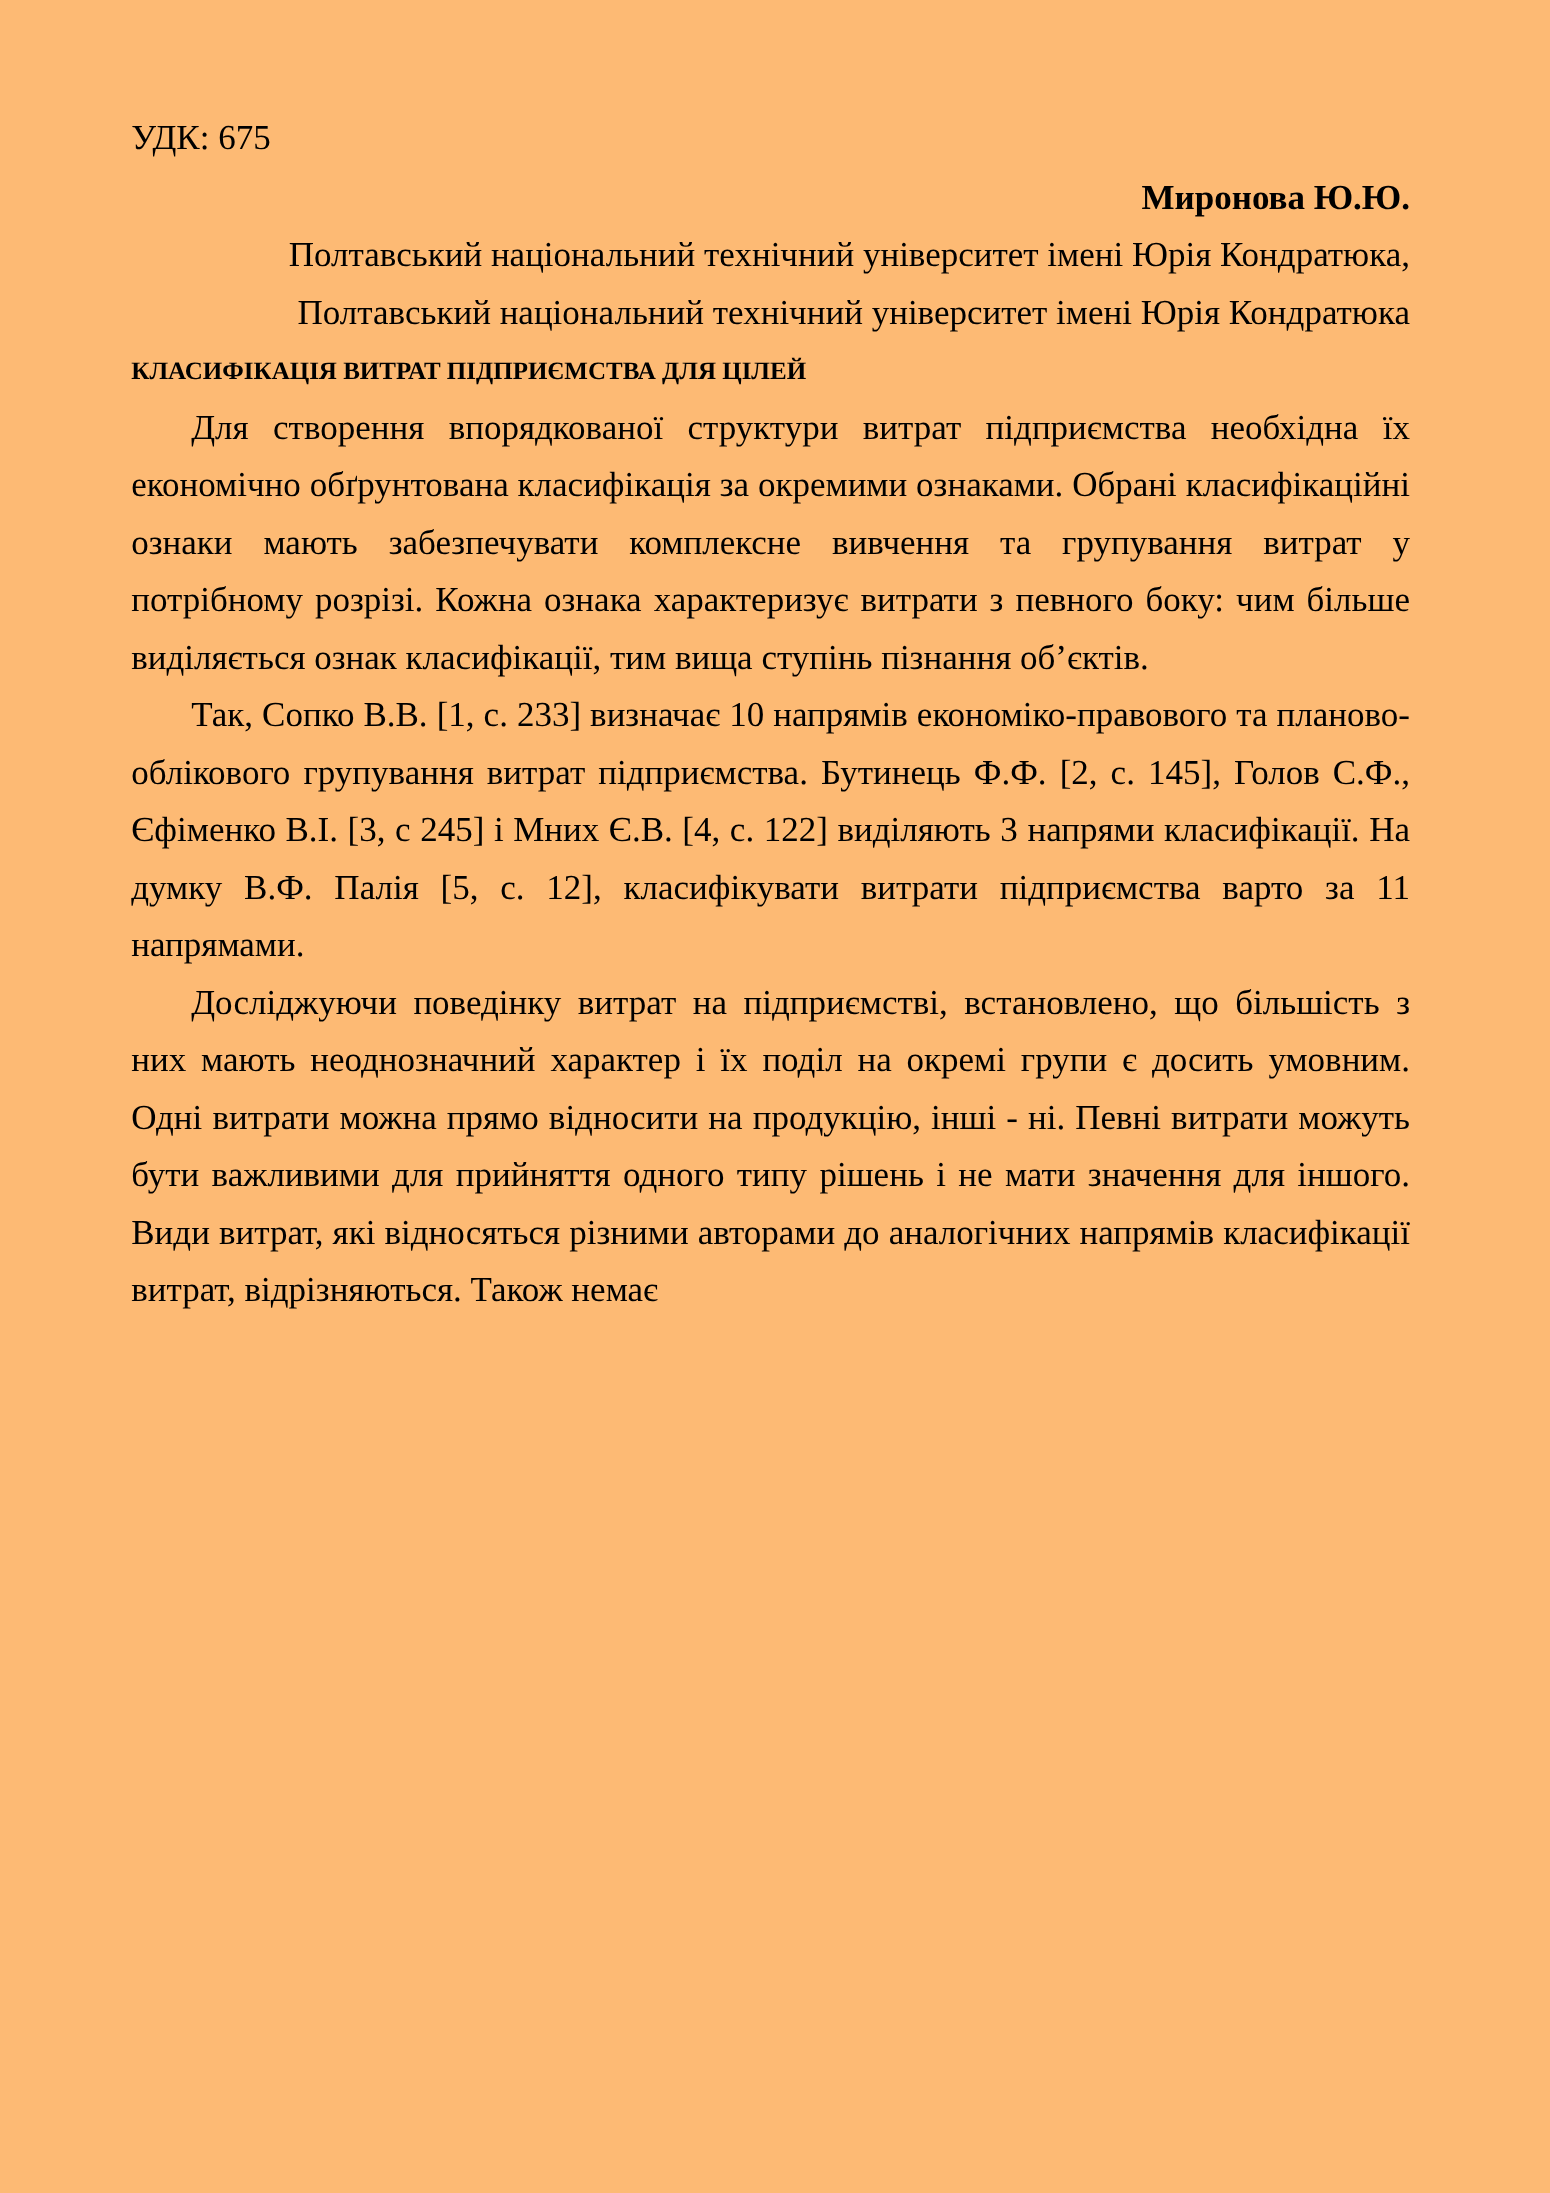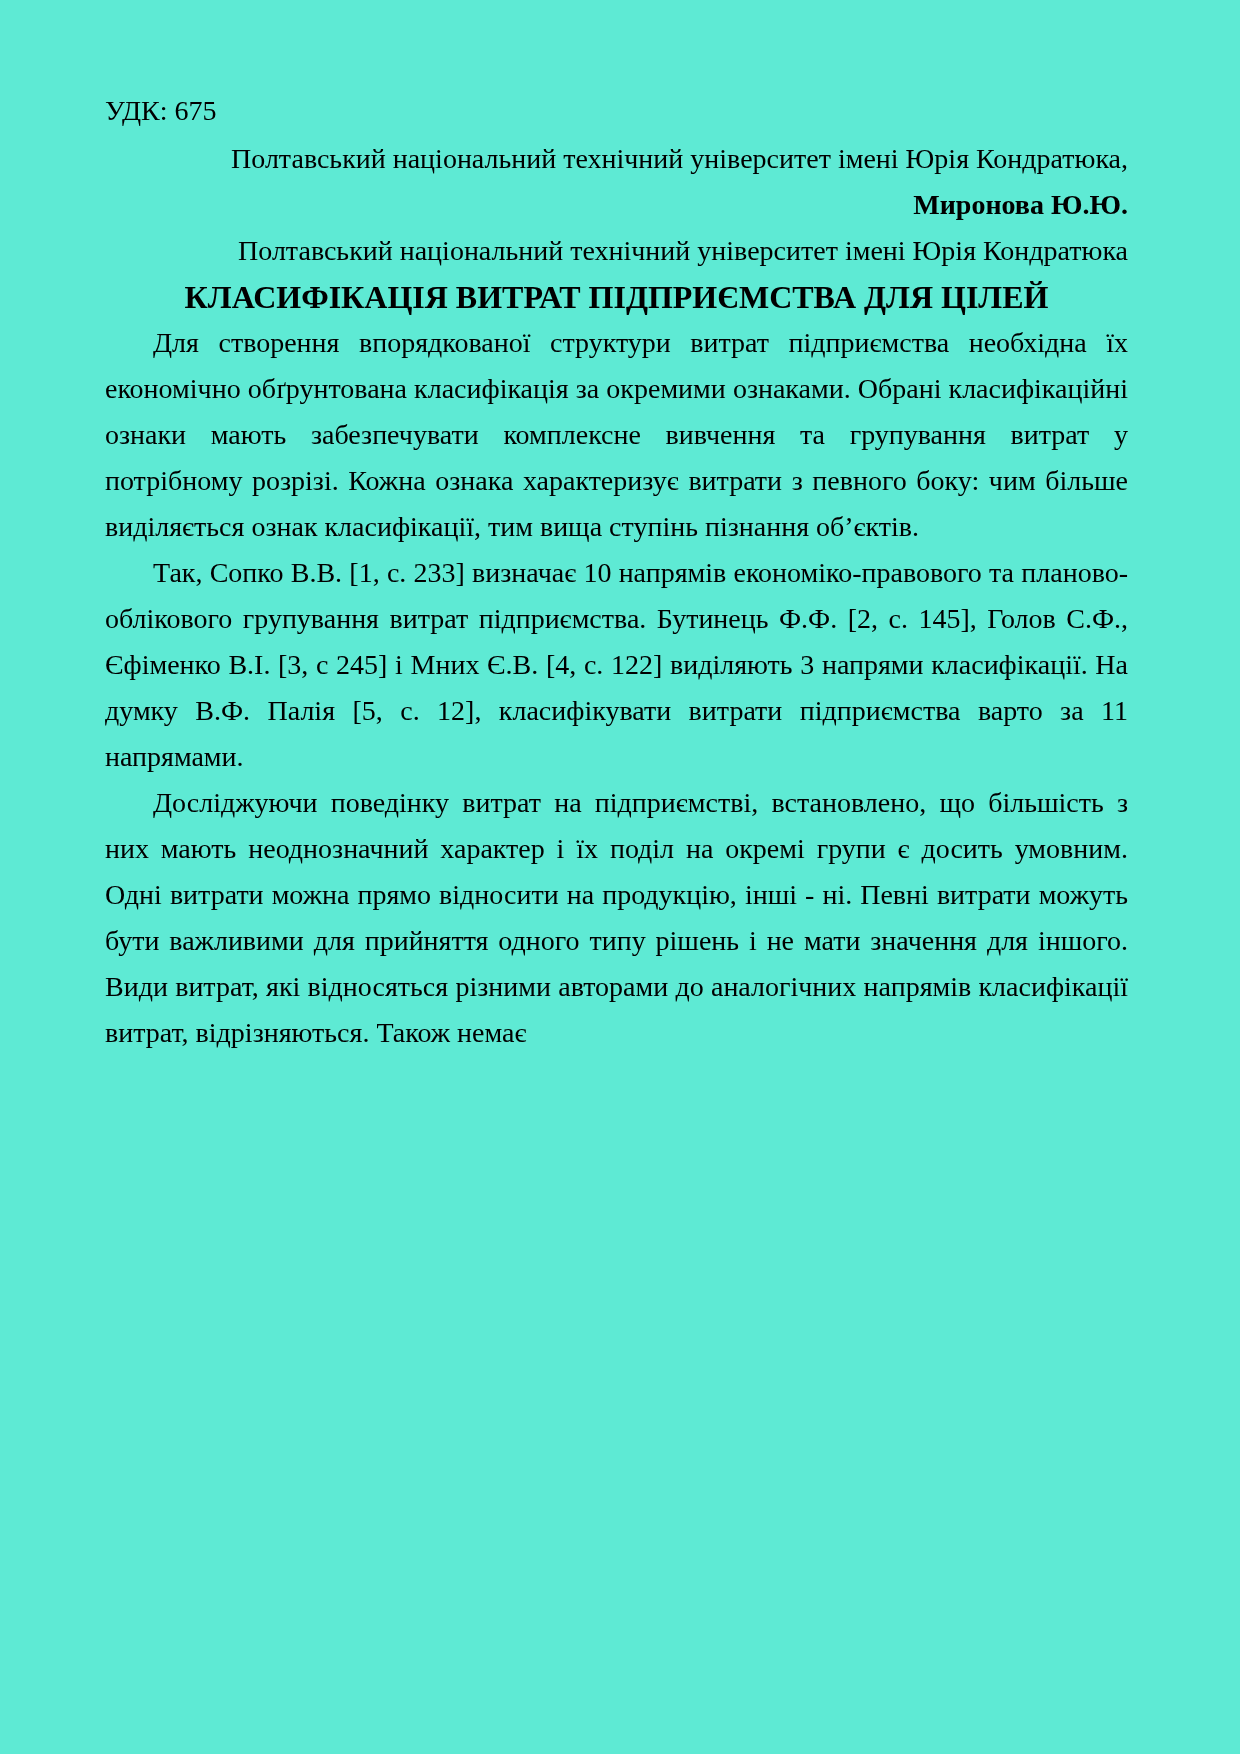--- a/index.html
+++ b/index.html
@@ -5,65 +5,64 @@
   html, body {
     margin: 0;
     padding: 0;
     background: #ffffff;
   }
   .page {
     position: relative;
     width: 1240px;
     height: 1754px;
     margin: 0 auto;
-    background: #5eead4;
+    background: #fdba74;
     box-sizing: border-box;
     padding: 88px 112px 60px 105px;
     font-family: "Liberation Serif", "DejaVu Serif", serif;
     font-size: 28px;
     line-height: 46px;
     color: #000000;
     overflow: hidden;
   }
   .udc {
     text-align: left;
     margin-bottom: 2px;
   }
   .hdr-line {
     text-align: right;
   }
   .hdr-name {
     font-weight: bold;
   }
   .article-title {
     font-weight: bold;
-    text-align: center;
     margin: 0;
-    font-size: 32px;
+    font-size: 20px;
     line-height: 46px;
   }
   .article-title span {
     display: block;
   }
   .body-par {
     margin: 0;
     text-align: justify;
     text-indent: 48px;
   }
 </style>
 </head>
 <body>
 
 <div class="page">
 
   <div class="udc">УДК: 675</div>
 
   <div class="header-block">
+    <div class="hdr-line hdr-name">Миронова Ю.Ю.</div>
     <div class="hdr-line">Полтавський національний технічний університет імені Юрія Кондратюка,</div>
-    <div class="hdr-line hdr-name">Миронова Ю.Ю.</div>
     <div class="hdr-line">Полтавський національний технічний університет імені Юрія Кондратюка</div>
   </div>
 
   <h1 class="article-title">
     <span>КЛАСИФІКАЦІЯ ВИТРАТ ПІДПРИЄМСТВА ДЛЯ ЦІЛЕЙ</span>
   </h1>
 
   <p class="body-par">Для створення впорядкованої структури витрат підприємства необхідна їх економічно обґрунтована класифікація за окремими ознаками. Обрані класифікаційні ознаки мають забезпечувати комплексне вивчення та групування витрат у потрібному розрізі. Кожна ознака характеризує витрати з певного боку: чим більше виділяється ознак класифікації, тим вища ступінь пізнання об’єктів.</p>
 
 

